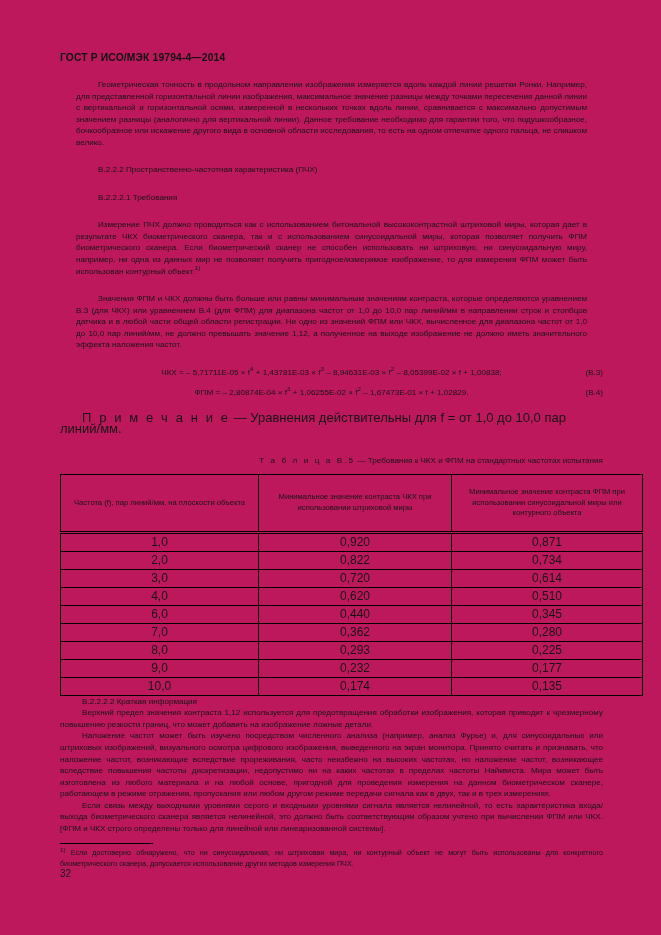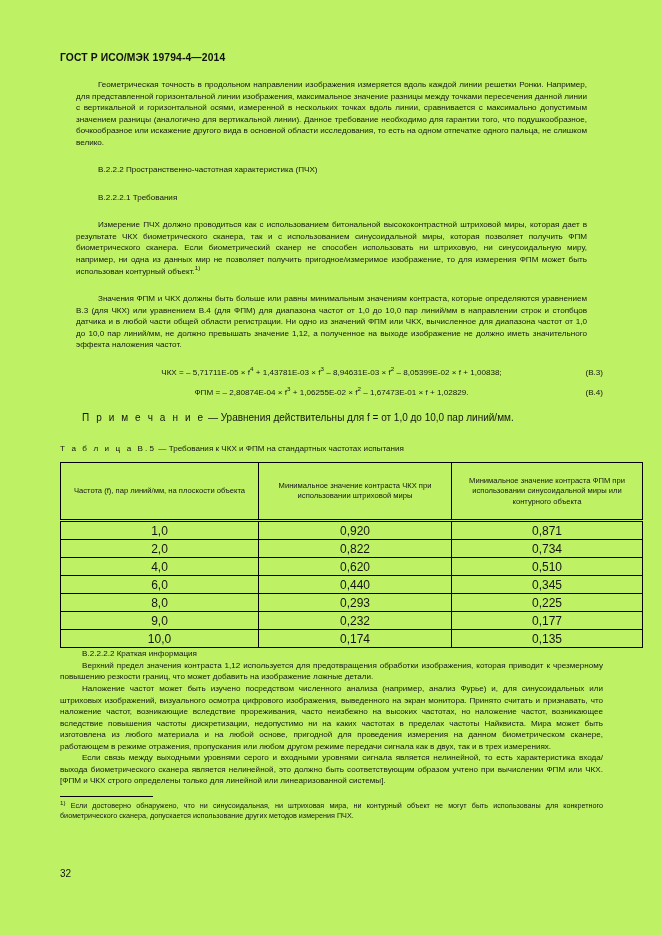--- a/index.html
+++ b/index.html
@@ -8,21 +8,21 @@
     background: #ffffff;
   }
   body {
     font-family: "Liberation Sans", sans-serif;
     color: #1a1a1a;
   }
   .page {
     position: relative;
     width: 661px;
     height: 935px;
-    background: #bef264;
+    background: #be185d;
     overflow: hidden;
     box-sizing: border-box;
   }
   .content {
     position: absolute;
     left: 60px;
     top: 0;
     width: 543px;
   }
   .doc-header {
@@ -64,32 +64,33 @@
   .formula-row .num {
     position: absolute;
     right: 0;
     top: 0;
     text-align: center;
   }
   .formula-1 { margin-top: 11px; }
   .formula-2 { margin-top: 8px; }
   .note {
     margin-top: 13px;
-    font-size: 10px;
+    font-size: 13px;
     line-height: 11.5px;
     text-indent: 22px;
     color: #151515;
   }
   .sp {
     letter-spacing: 2.1px;
   }
   .table-caption {
     margin-top: 21px;
     font-size: 8.1px;
     color: #151515;
+    text-align: right;
   }
   table.main-table {
     margin-top: 9px;
     border-collapse: collapse;
     width: 543px;
     table-layout: fixed;
   }
   table.main-table th,
   table.main-table td {
     border: 1px solid #000;
@@ -191,28 +192,38 @@
           <td>1,0</td>
           <td>0,920</td>
           <td>0,871</td>
         </tr>
         <tr>
           <td>2,0</td>
           <td>0,822</td>
           <td>0,734</td>
         </tr>
         <tr>
+          <td>3,0</td>
+          <td>0,720</td>
+          <td>0,614</td>
+        </tr>
+        <tr>
           <td>4,0</td>
           <td>0,620</td>
           <td>0,510</td>
         </tr>
         <tr>
           <td>6,0</td>
           <td>0,440</td>
           <td>0,345</td>
+        </tr>
+        <tr>
+          <td>7,0</td>
+          <td>0,362</td>
+          <td>0,280</td>
         </tr>
         <tr>
           <td>8,0</td>
           <td>0,293</td>
           <td>0,225</td>
         </tr>
         <tr>
           <td>9,0</td>
           <td>0,232</td>
           <td>0,177</td>

